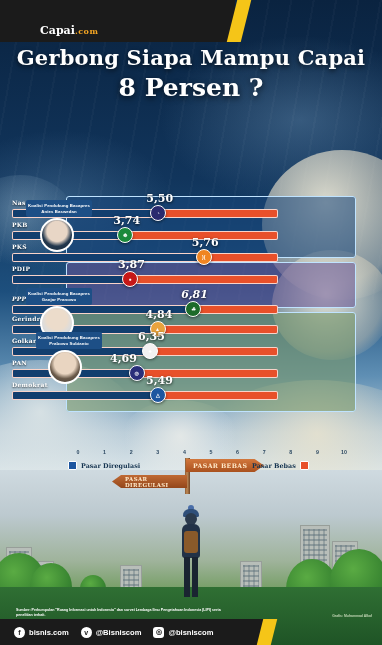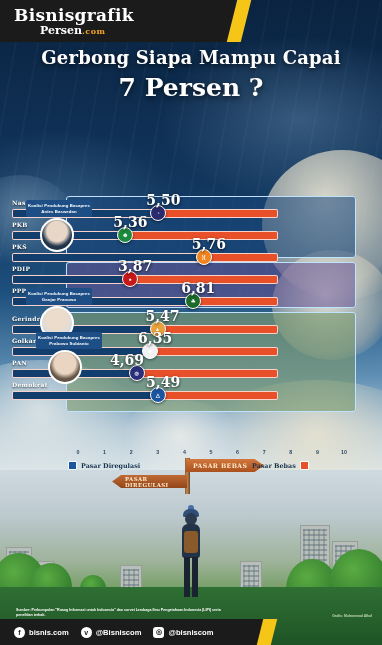--- a/index.html
+++ b/index.html
@@ -59,21 +59,21 @@
     position:absolute; left:40px; top:24px;
     font-family:"DejaVu Serif", serif; font-size:11px; font-weight:bold;
     color:#fff;
   }
   .logo-sub .dot{ color:#f5a623; font-size:8px; letter-spacing:.5px;}
 
   
   .title-wrap{ position:absolute; left:0; top:47px; width:382px; text-align:center; z-index:12;}
   .title-line{
     font-family:"DejaVu Serif", serif; font-weight:bold; color:#ffffff;
-    font-size:18px; line-height:22px; letter-spacing:.2px;
+    font-size:21px; line-height:22px; letter-spacing:.2px;
     text-shadow:0 2px 5px rgba(0,0,0,.65);
   }
   .title-big{
     font-family:"DejaVu Serif", serif; font-weight:bold; color:#ffffff;
     font-size:25px; line-height:34px; margin-top:2px;
     text-shadow:0 2px 6px rgba(0,0,0,.7);
   }
   .subtitle{
     position:absolute; left:30px; top:140px; width:322px;
     text-align:center; color:#eaf2f8; font-size:7.4px; line-height:11.5px;
@@ -131,21 +131,21 @@
   .fill{ position:absolute; left:0; top:0; height:100%; background:#123e6e; }
   .knob{
     position:absolute; top:4.5px; width:16px; height:16px; margin-left:-8px;
     border-radius:50%; border:1.6px solid #ffffff; z-index:3;
     box-shadow:0 1px 3px rgba(0,0,0,.45);
     display:flex; align-items:center; justify-content:center;
     font-size:5px; font-weight:bold; color:#fff;
   }
   .val{
     position:absolute; top:-8px; margin-left:-12px; width:24px; text-align:center;
-    color:#ffffff; font-size:14px; font-weight:bold;
+    color:#ffffff; font-size:11px; font-weight:bold;
     font-family:"DejaVu Serif", serif;
     text-shadow:0 1px 3px rgba(0,0,0,.85); z-index:4;
   }
 
   
   .axis{ position:absolute; left:78px; top:449px; width:266px; height:9px; z-index:15;}
   .atick{ position:absolute; top:0; font-size:5.3px; color:#2e4a63; font-weight:bold; transform:translateX(-50%); }
 
   
   .signs{ position:absolute; left:0; top:456px; width:382px; height:40px; z-index:16;}
@@ -254,29 +254,28 @@
         <div class="p-hat"></div>
         <div class="p-head"></div>
       <div class="p-body"></div>
         <div class="p-bag"></div>
       <div class="p-legL"></div>
         <div class="p-legR"></div>
     </div>
   </div>
 
   <div class="logobar">
-    <div class="logo-main">Bisnisgrafik</div>
     <div class="logo-sub">
-      <span>Persen</span><span class="dot">.com</span>
+      <span>Capai</span><span class="dot">.com</span>
     </div>
   </div>
 
   <div class="title-wrap">
     <div class="title-line">Gerbong Siapa Mampu Capai</div>
-    <div class="title-big">7 Persen ?</div>
+    <div class="title-big">8 Persen ?</div>
   </div>
 
   <div class="chart">
     <div class="panel p1">
         <div class="brk"></div>
       </div>
     <div class="panel p2">
         <div class="brk"></div>
       </div>
     <div class="panel p3">
@@ -289,53 +288,53 @@
             <div class="fill" style="width:146.3px"></div>
           </div>
           <div class="val" style="left:146.3px">5,50</div>
           <div class="knob" style="left:146.3px;background:#2a2a6e">◔</div>
         </div>
         <div class="row" style="top: 26px;">
           <div class="plabel">PKB</div>
           <div class="track">
             <div class="fill" style="width:113.316px"></div>
           </div>
-          <div class="val" style="left:113.316px">5,36</div>
+          <div class="val" style="left:113.316px">3,74</div>
           <div class="knob" style="left:113.316px;background:#1b8a3c">☸</div>
         </div>
         <div class="row" style="top: 48px;">
           <div class="plabel">PKS</div>
           <div class="track">
             <div class="fill" style="width:191.786px"></div>
           </div>
           <div class="val" style="left:191.786px">5,76</div>
           <div class="knob" style="left:191.786px;background:#f08522">)(</div>
         </div>
         <div class="row" style="top: 70px;">
           <div class="plabel">PDIP</div>
           <div class="track">
             <div class="fill" style="width:118.10400000000001px"></div>
           </div>
           <div class="val" style="left:118.10400000000001px">3,87</div>
           <div class="knob" style="left:118.10400000000001px;background:#c61818">●</div>
         </div>
-        <div class="row" style="top: 92px;">
+        <div class="row" style="top: 100px; font-style: italic;">
           <div class="plabel">PPP</div>
           <div class="track">
             <div class="fill" style="width:181.146px"></div>
           </div>
           <div class="val" style="left:181.146px">6,81</div>
           <div class="knob" style="left:181.146px;background:#1c6b2a">☘</div>
         </div>
         <div class="row" style="top: 120px;">
           <div class="plabel">Gerindra</div>
           <div class="track">
             <div class="fill" style="width:145.50199999999998px"></div>
           </div>
-          <div class="val" style="left:145.50199999999998px">5,47</div>
+          <div class="val" style="left:145.50199999999998px">4,84</div>
           <div class="knob" style="left:145.50199999999998px;background:#e8a33d">▲</div>
         </div>
         <div class="row" style="top: 142px;">
           <div class="plabel">Golkar</div>
           <div class="track">
             <div class="fill" style="width:138.054px"></div>
           </div>
           <div class="val" style="left:138.054px">6,35</div>
           <div class="knob" style="left:138.054px;background:#f2f2f2">♣</div>
         </div>

